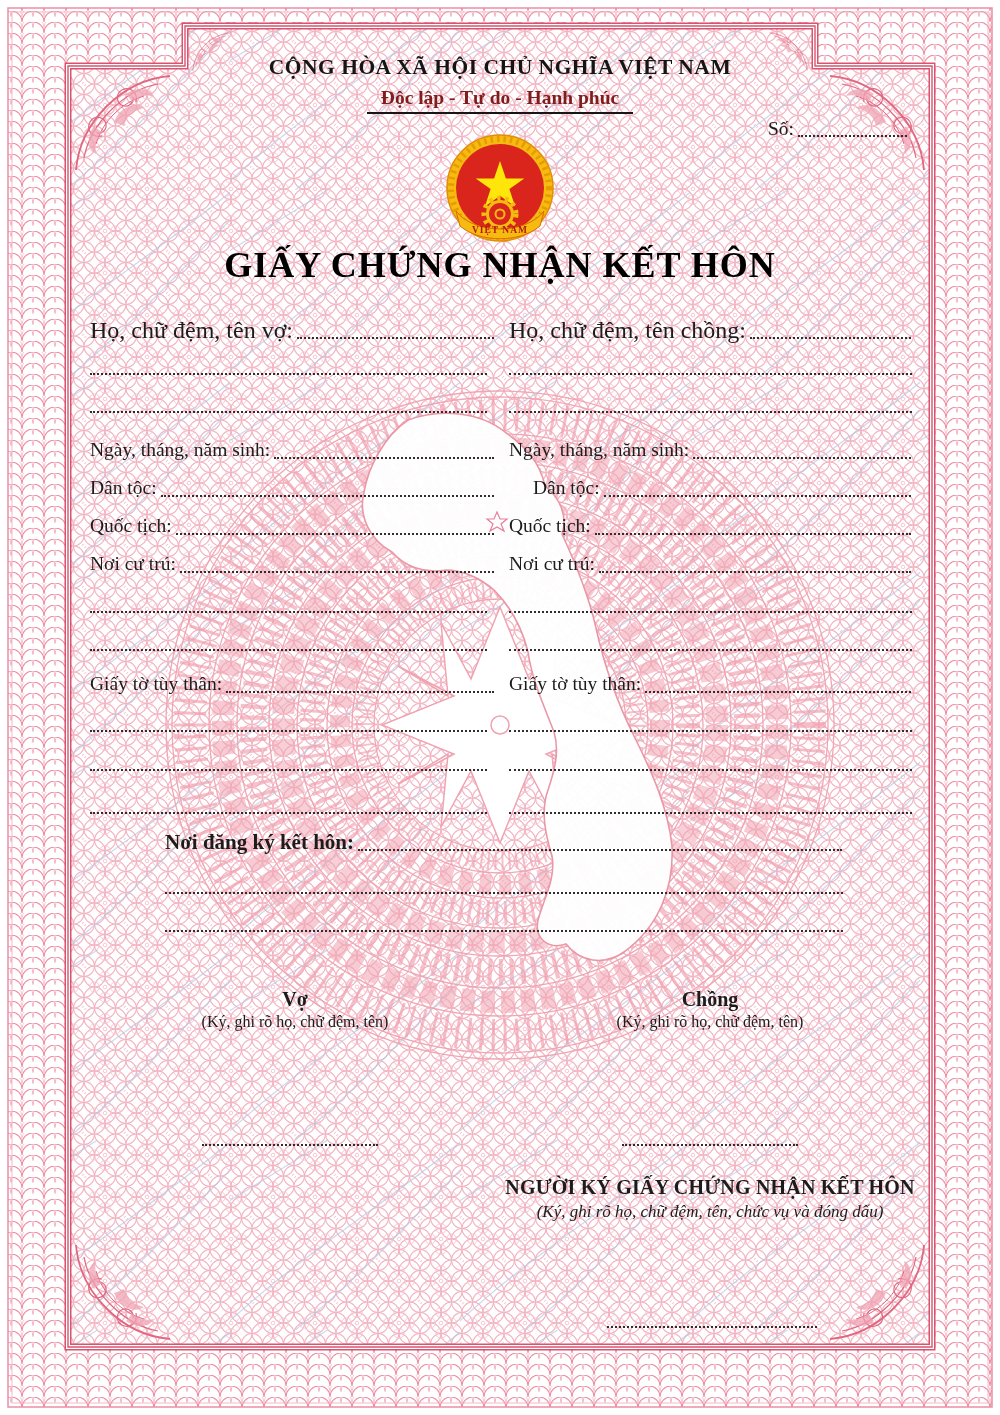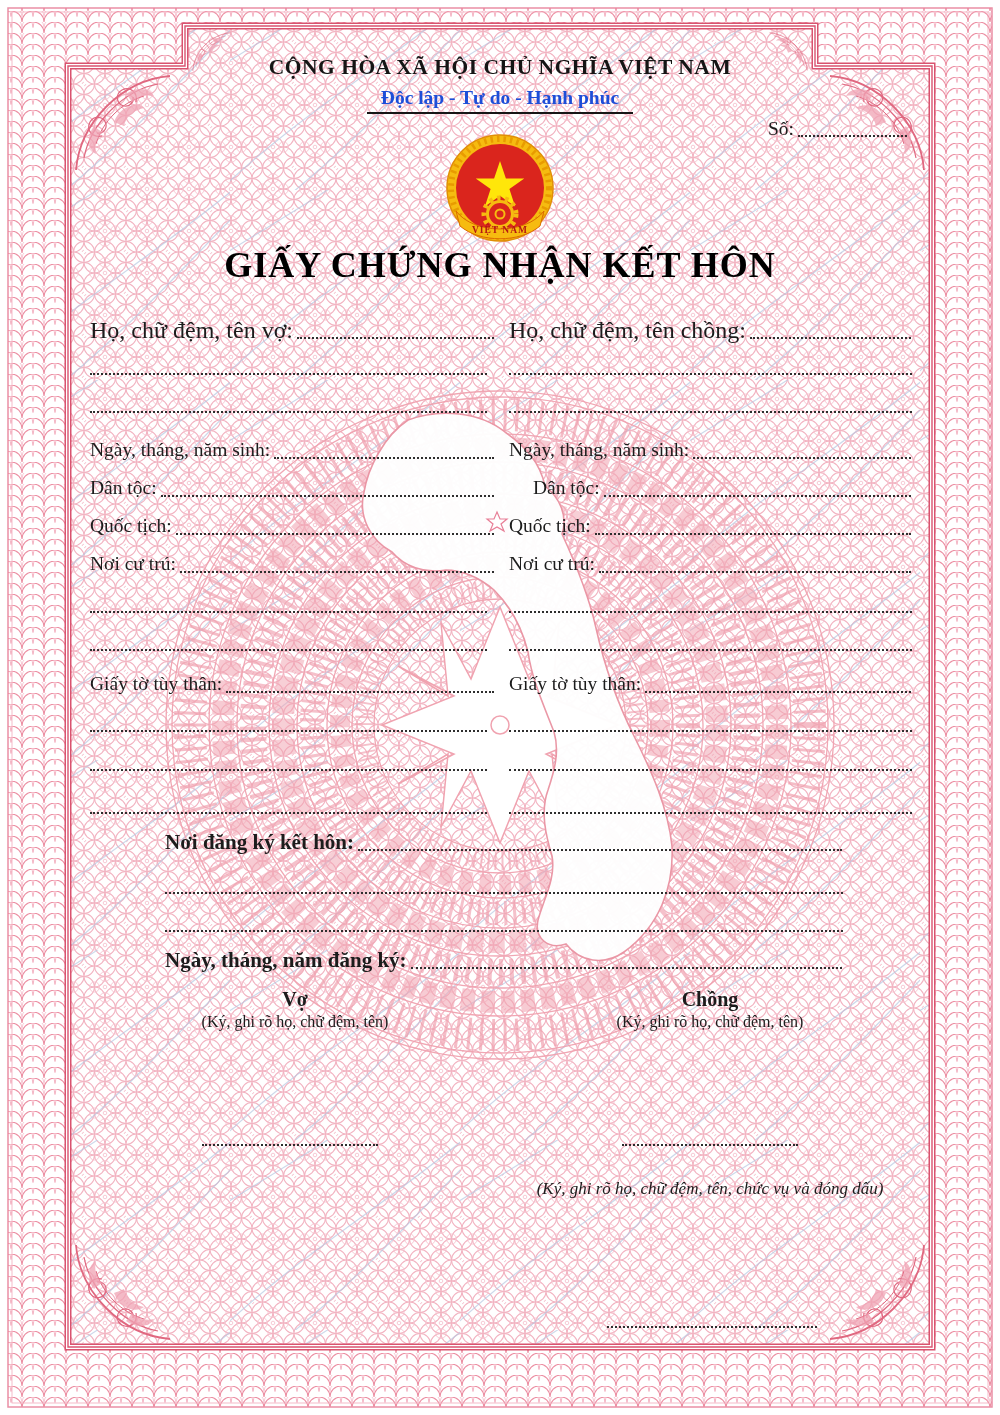--- a/index.html
+++ b/index.html
@@ -6,21 +6,21 @@
   .page{
     position:relative; width:1000px; height:1415px; background:#ffffff;
     font-family:"Liberation Serif","DejaVu Serif",serif; color:#1c1c1c; overflow:hidden;
   }
   .bg{position:absolute;left:0;top:0;z-index:0;}
   .layer{position:absolute;left:0;top:0;width:1000px;height:1415px;z-index:2;}
   .abs{position:absolute;}
   .center{text-align:center;}
   .country{left:0;right:0;top:55px;font-size:21.5px;font-weight:bold;letter-spacing:.5px;color:#151515;}
   .motto-wrap{left:0;right:0;top:87px;}
-  .motto{display:inline-block;font-size:19.5px;font-weight:bold;color:#1d4ed8;
+  .motto{display:inline-block;font-size:19.5px;font-weight:bold;color:#7f1d1d;
          border-bottom:2px solid #161616;padding:0 14px 3px 14px;}
   .so-row{left:768px;top:118px;width:140px;display:flex;align-items:flex-end;font-size:19.5px;}
   .doc-title{left:0;right:0;top:244px;font-size:36px;font-weight:bold;letter-spacing:1px;}
   .emblem-box{left:440px;top:133px;width:120px;height:116px;}
   .row{display:flex;align-items:flex-end;height:26px;font-size:19.5px;line-height:24px;}
   .row2{left:90px;right:88px;display:flex;}
   .cell-l{width:405px;display:flex;align-items:flex-end;}
   .cell-r{flex:1;margin-left:14px;display:flex;align-items:flex-end;}
   .lbl{white-space:nowrap;}
   .b{font-weight:normal;font-size:24px;}
@@ -259,36 +259,33 @@
     <div class="abs dotline" style="left:90px;width:397px;top:811px;"></div>
     <div class="abs dotline" style="left:509px;width:403px;top:811px;"></div>
 
     <div class="abs row" style="left:165px;right:157px;top:828px;">
       <span class="lbl b21">Nơi đăng ký kết hôn:</span>
       <span class="dots"></span>
     </div>
     <div class="abs dotline" style="left:165px;width:678px;top:891px;"></div>
     <div class="abs dotline" style="left:165px;width:678px;top:929px;"></div>
 
-    <div class="abs row" style="left:165px;right:157px;top:946px;">
-      <span class="lbl b21">Ngày, tháng, năm đăng ký:</span>
-      <span class="dots"></span>
-    </div>
 
     <div class="abs center" style="left:185px;width:220px;top:988px;">
       <div class="sig-head">Vợ</div>
       <div class="sig-note">(Ký, ghi rõ họ, chữ đệm, tên)</div>
     </div>
     <div class="abs center" style="left:600px;width:220px;top:988px;">
       <div class="sig-head">Chồng</div>
       <div class="sig-note">(Ký, ghi rõ họ, chữ đệm, tên)</div>
     </div>
 
     <div class="abs dotline" style="left:202px;width:176px;top:1143px;"></div>
     <div class="abs dotline" style="left:622px;width:176px;top:1143px;"></div>
 
     <div class="abs center" style="left:505px;width:410px;top:1176px;">
+      <div class="off-title">NGƯỜI KÝ GIẤY CHỨNG NHẬN KẾT HÔN</div>
       <div class="off-note">(Ký, ghi rõ họ, chữ đệm, tên, chức vụ và đóng dấu)</div>
     </div>
     <div class="abs dotline" style="left:607px;width:210px;top:1325px;"></div>
 
   </div>
 </div>
 
 </body></html>

